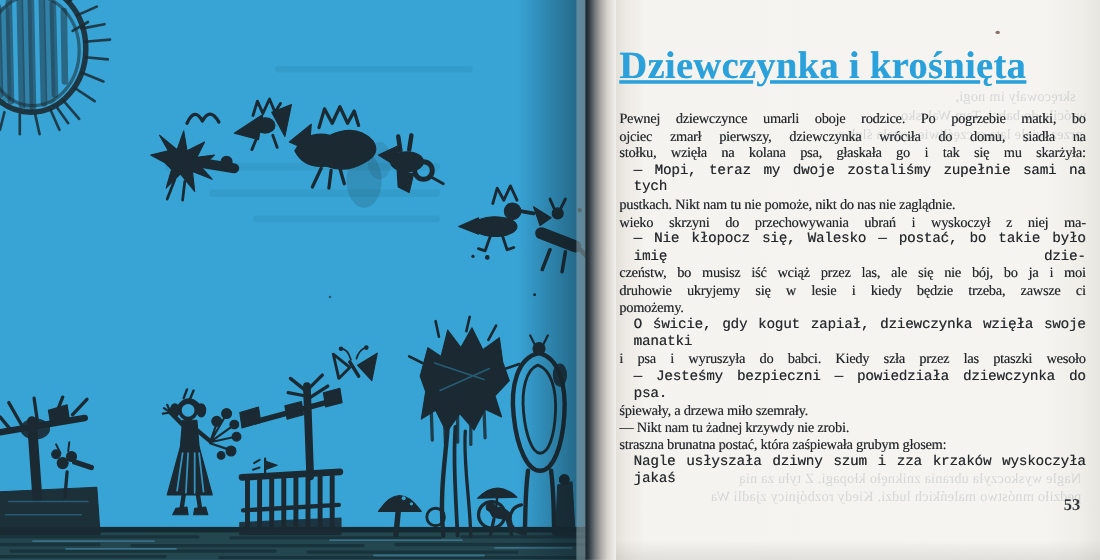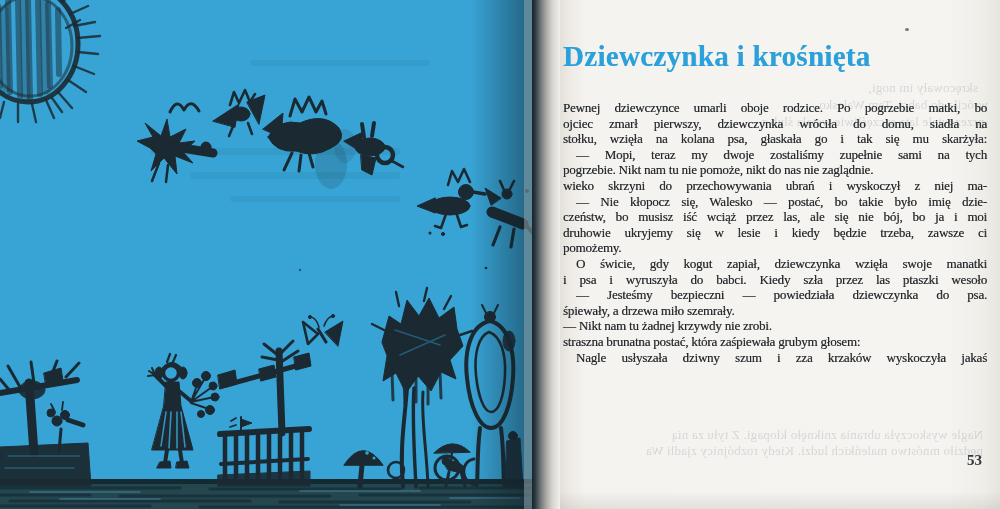--- a/index.html
+++ b/index.html
@@ -10,29 +10,29 @@
   .left-page svg { display:block; }
 
   .gutter { position:absolute; left:532px; top:0; width:28px; height:509px;
     background:linear-gradient(90deg,#15232b 0%,#2e3a42 12%,#6e7478 30%,#a8a7a3 50%,#d6d3cd 72%,#f2f0ec 100%); }
 
   .right-page { position:absolute; left:560px; top:0; width:440px; height:509px;
     background:linear-gradient(90deg,#e3e0da 0%,#edeae5 2%,#f5f3ef 6%,#f6f4f0 88%,#f0eee9 96%,#e7e5e0 100%); }
   .right-page::after { content:""; position:absolute; left:0; right:0; bottom:0; height:18px;
     background:linear-gradient(180deg, rgba(120,118,114,0) 0%, rgba(120,118,114,0.16) 100%); pointer-events:none; }
 
-  .title { position:absolute; left:3px; top:40px; font-size:29px; font-weight:bold;
-           color:#2ba1db; letter-spacing:0.3px; text-shadow:0.3px 0 0 rgba(43,161,219,0.6); white-space:nowrap; }
+  .title { position:absolute; left:3px; top:40px; font-size:35px; font-weight:bold;
+           color:#2ba1db; letter-spacing:0.3px; text-shadow:0.3px 0 0 rgba(43,161,219,0.6); white-space:nowrap;text-decoration:underline; }
 
   .body-block { position:absolute; left:3px; top:100px; width:424px;
     font-size:13px; line-height:15.6px; color:#24282c; letter-spacing:-0.2px;
     text-shadow:0.3px 0 0 rgba(36,40,44,0.55); }
   .bl { width:100%; box-sizing:border-box; }
   .jl { text-align:justify; text-align-last:justify; }
-  .ind { padding-left:13px; }
+  .ind { padding-left:13px;font-family:Liberation Mono, monospace; }
 
   .pageno { position:absolute; left:390px; top:452px; width:32px; text-align:right;
     font-size:15px; font-weight:bold; color:#33383c; }
 
   .ghost { position:absolute; transform:scaleX(-1); color:#8a93a0; opacity:0.30;
     filter:blur(0.7px); font-size:13px; letter-spacing:0.2px; white-space:nowrap; overflow:hidden; }
   .g0 { left:58px;  top:80px;  width:360px; }
   .g1 { left:36px;  top:97px;  width:392px; }
   .g2 { left:20px;  top:114px; width:404px; }
   .g3 { left:3px;   top:427px; width:420px; }
@@ -271,21 +271,21 @@
     <div class="ghost g3">Nagle wyskoczyła ubrania zniknęło kłopagi. Z tyłu za nią</div>
     <div class="ghost g4">pędziło mnóstwo maleńkich ludzi. Kiedy rozbójnicy zjadli Wa</div>
 
     <div class="title">Dziewczynka i krośnięta</div>
 
     <div class="body-block">
       <div class="bl jl">Pewnej dziewczynce umarli oboje rodzice. Po pogrzebie matki, bo</div>
       <div class="bl jl">ojciec zmarł pierwszy, dziewczynka wróciła do domu, siadła na</div>
       <div class="bl jl">stołku, wzięła na kolana psa, głaskała go i tak się mu skarżyła:</div>
       <div class="bl jl ind">— Mopi, teraz my dwoje zostaliśmy zupełnie sami na tych</div>
-      <div class="bl">pogrzebie. Nikt nam tu nie pomoże, nikt do nas nie zaglądnie.</div>
+      <div class="bl">pustkach. Nikt nam tu nie pomoże, nikt do nas nie zaglądnie.</div>
       <div class="bl jl">wieko skrzyni do przechowywania ubrań i wyskoczył z niej ma-</div>
       <div class="bl jl ind">— Nie kłopocz się, Walesko — postać, bo takie było imię dzie-</div>
       <div class="bl jl">czeństw, bo musisz iść wciąż przez las, ale się nie bój, bo ja i moi</div>
       <div class="bl jl">druhowie ukryjemy się w lesie i kiedy będzie trzeba, zawsze ci</div>
       <div class="bl">pomożemy.</div>
       <div class="bl jl ind">O świcie, gdy kogut zapiał, dziewczynka wzięła swoje manatki</div>
       <div class="bl jl">i psa i wyruszyła do babci. Kiedy szła przez las ptaszki wesoło</div>
       <div class="bl jl ind">— Jesteśmy bezpieczni — powiedziała dziewczynka do psa.</div>
       <div class="bl">śpiewały, a drzewa miło szemrały.</div>
       <div class="bl">— Nikt nam tu żadnej krzywdy nie zrobi.</div>

